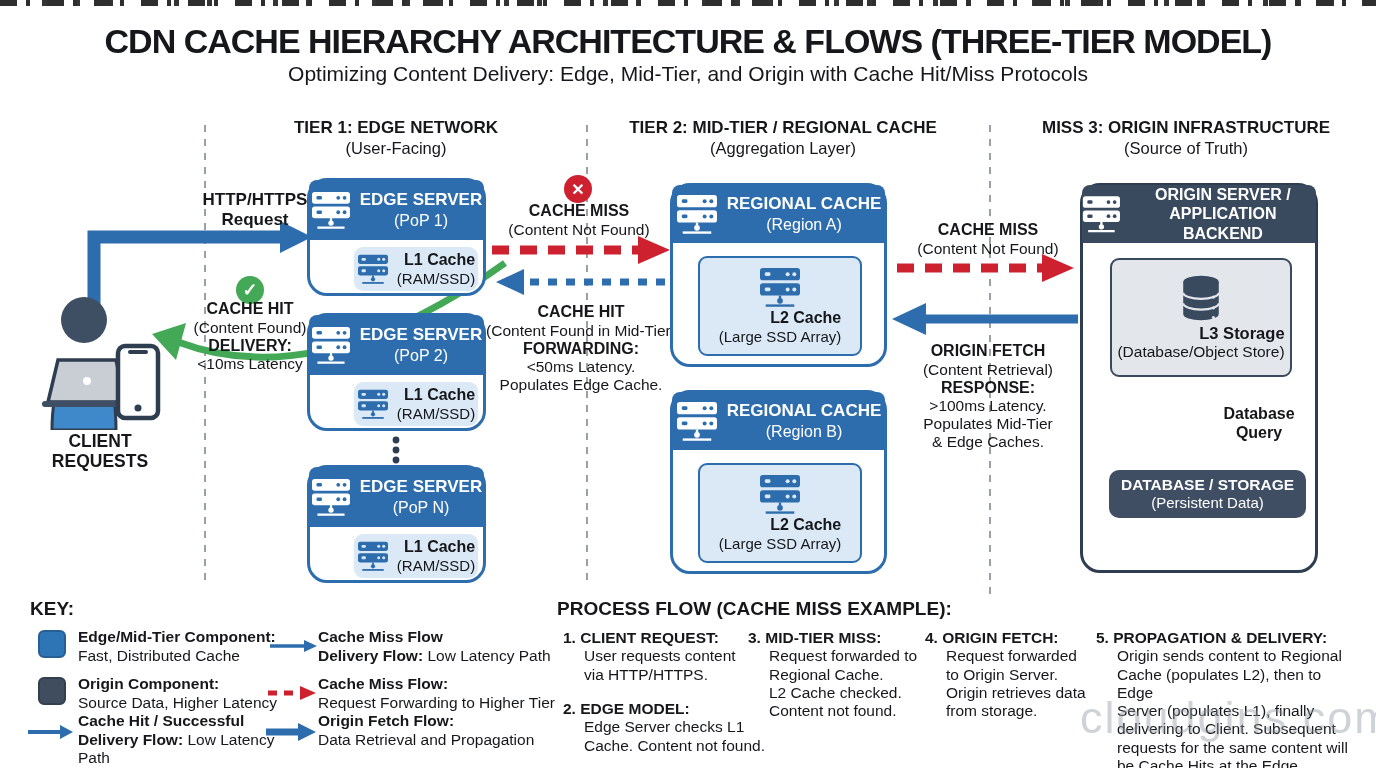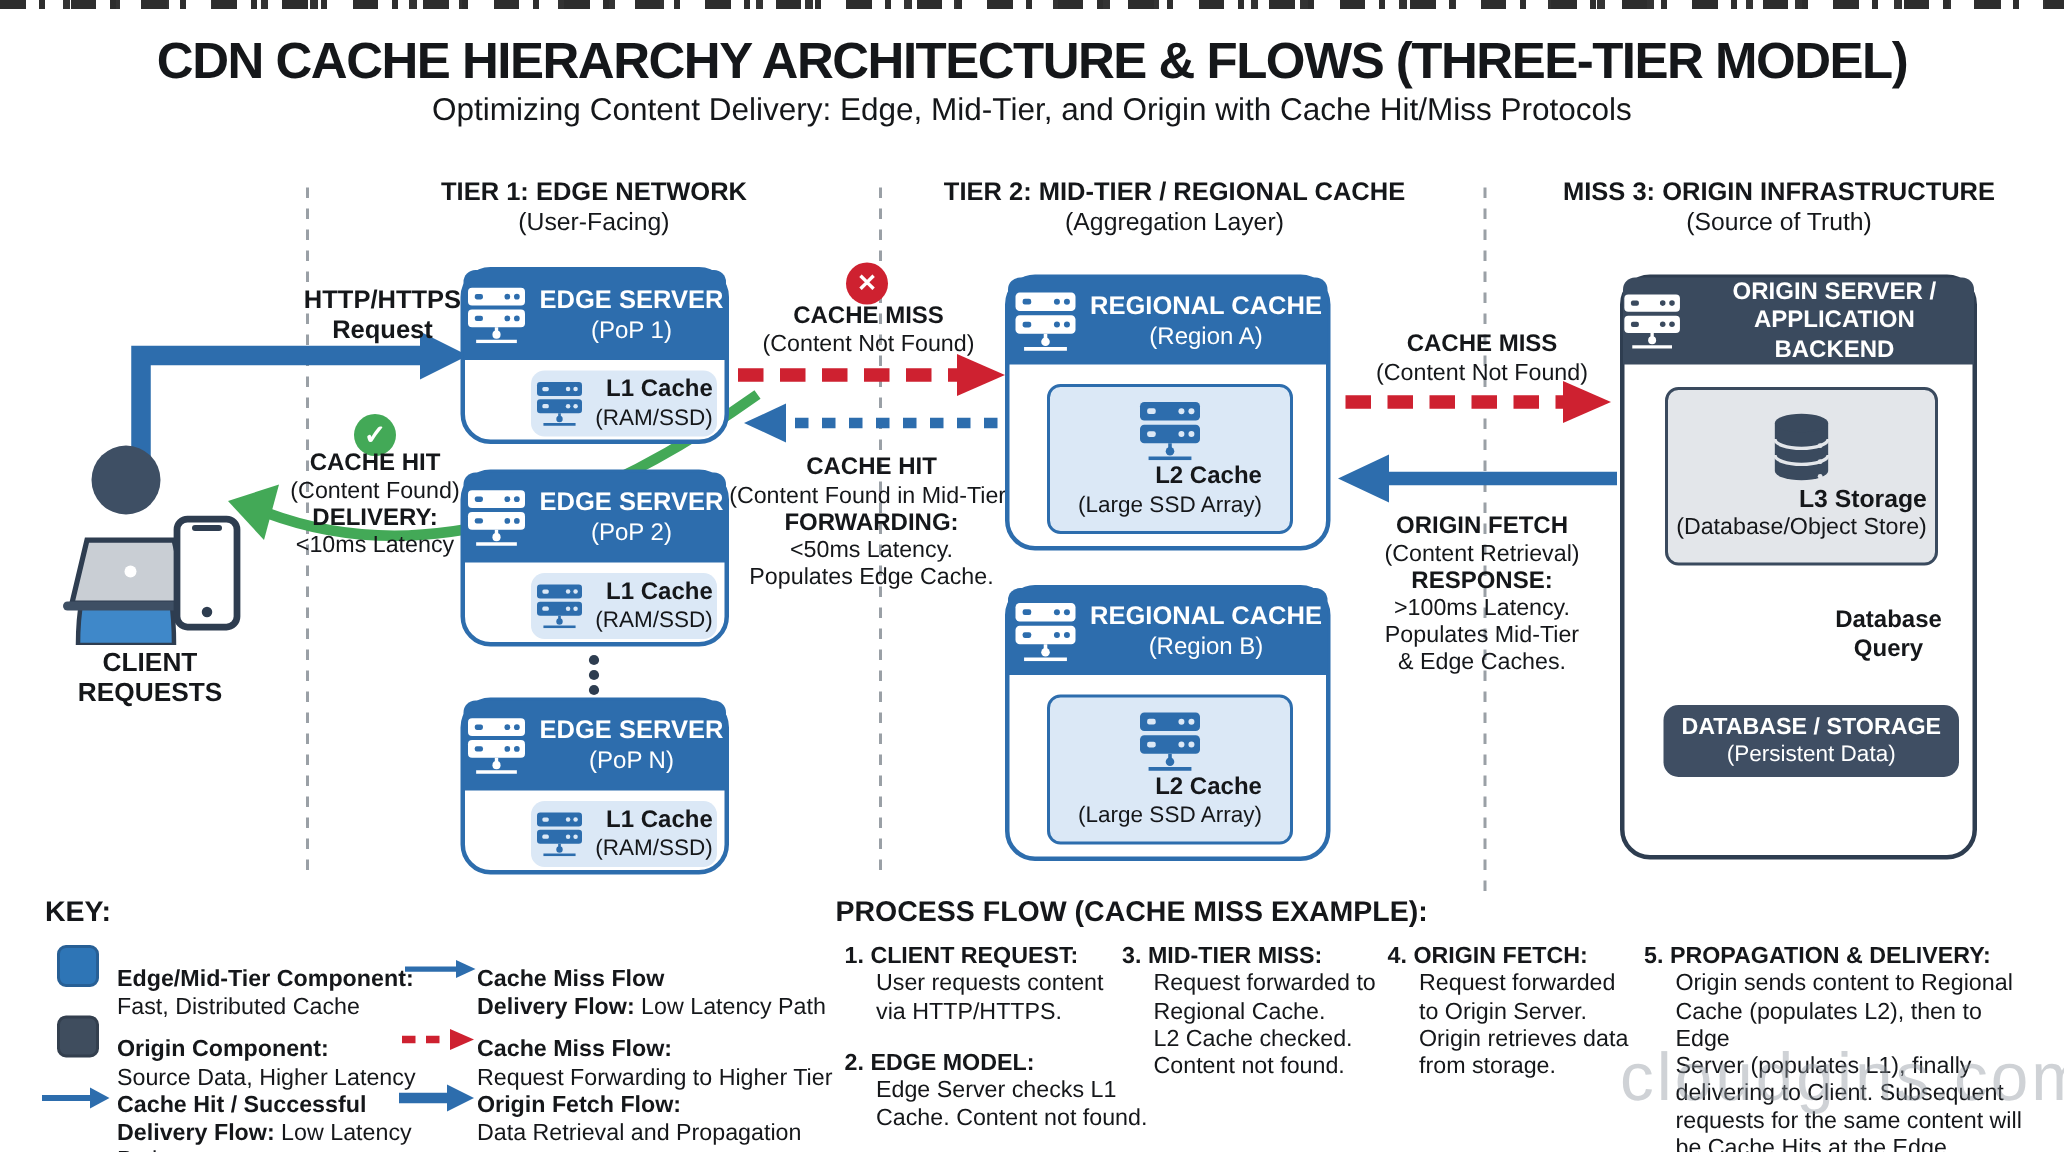--- a/index.html
+++ b/index.html
@@ -43,21 +43,21 @@
   .flab .h{font-weight:bold;font-size:16px;}
   .badge{border-radius:50%;display:flex;align-items:center;justify-content:center;
          color:#fff;font-weight:bold;}
   
   .ic{display:block;}
   .ic-srv{color:#fff;--dotc:#2d6dad;}
   .ic-srv.blue{color:#2d6dad;--dotc:#dbe8f6;}
   .ic-srv.navy{color:#fff;--dotc:#3a4a5e;}
   
   #key-title,#proc-title{font-size:19px;font-weight:bold;}
-  .leg-text{font-size:15.5px;line-height:1.2;margin-top:16px;}
+  .leg-text{font-size:15.5px;line-height:1.2;}
   .sw{border-radius:6px;width:28px;height:28px;}
   .sw.blue{background:#2e75b6;border:2px solid #275f95;box-sizing:border-box;}
   .sw.navy{background:#3f4d5e;border:2px solid #333f4e;box-sizing:border-box;}
   
   .step{line-height:1.18;font-size:15.5px;}
   .step .tl{font-weight:bold;}
   .step .step-body{margin-left:21px;white-space:pre-line;}
   #watermark{left:1080px;top:692px;font-size:45px;color:#8e969e;opacity:.42;letter-spacing:2px;white-space:nowrap;}
 </style>
 </head>

